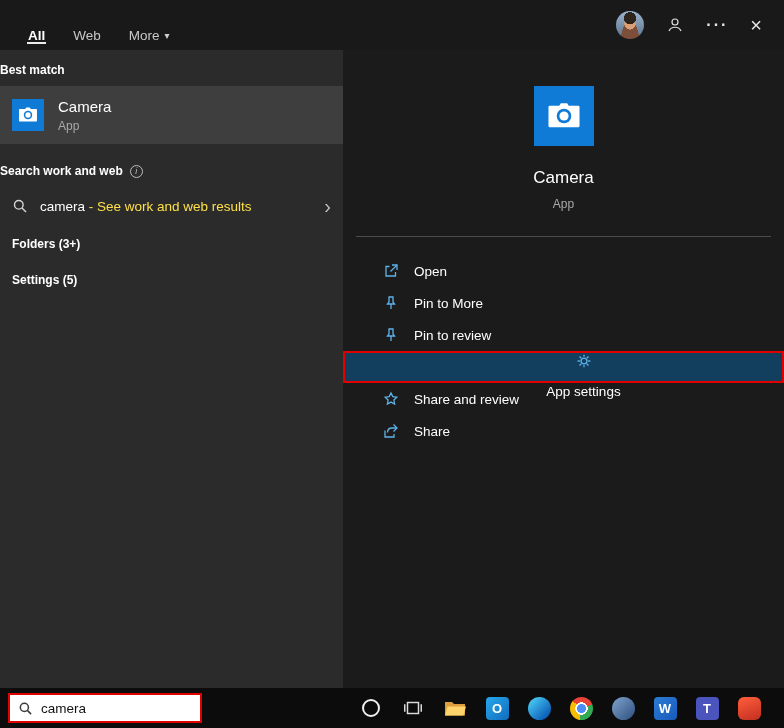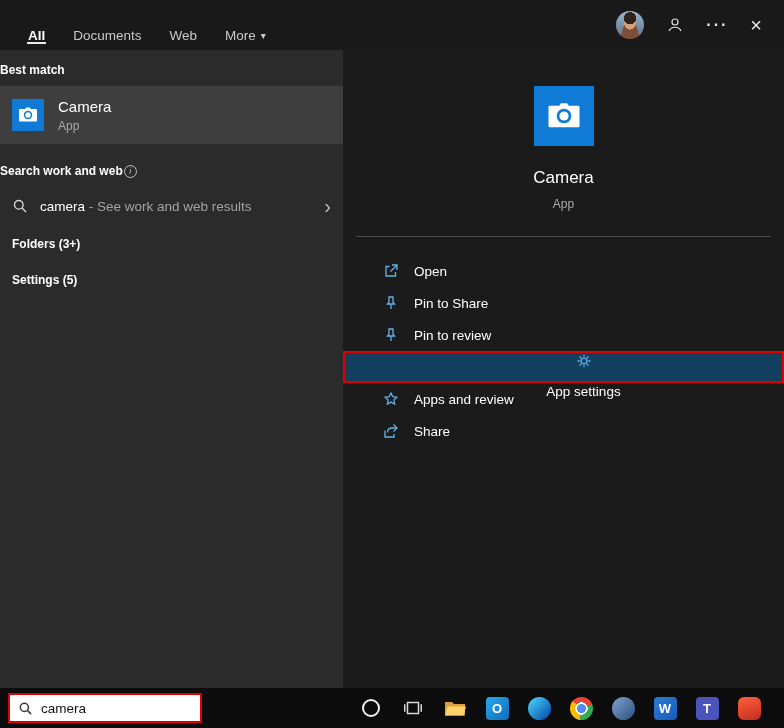--- a/index.html
+++ b/index.html
@@ -27,21 +27,21 @@
             cursor:pointer; }
   .icon-btn { color:#e6e6e6; cursor:pointer; display:flex; align-items:center; justify-content:center; }
   .icon-btn.ellipsis { font-size:16px; font-weight:bold; letter-spacing:2px; }
   .icon-btn.close { font-size:20px; }
 
   
   .content { position:absolute; top:50px; bottom:40px; left:0; right:0; display:flex; }
 
   .left-panel { width:343px; background:#2b2b2b; }
   .section-label { padding:13px 12px 9px 0; font-size:12px; font-weight:bold; color:#ffffff; }
-  .section-label.row-flex { display:flex; align-items:center; gap:1px; padding-top:20px; }
+  .section-label.row-flex { display:flex; align-items:center; gap:7px; padding-top:20px; }
   .section-label.spaced { padding:12px 12px 10px 12px; cursor:pointer; }
   .info-circle { width:13px; height:13px; border:1px solid #bdbdbd; border-radius:50%;
                  color:#bdbdbd; font-size:9px; font-weight:normal; font-style:italic;
                  display:inline-flex; align-items:center; justify-content:center; cursor:pointer; }
 
   .best-match-row { height:58px; background:#3e3e3e; display:flex; align-items:center;
                     gap:14px; padding:0 12px; cursor:pointer; }
   .app-tile { background:#0f7bd7; display:flex; align-items:center; justify-content:center; }
   .app-tile.small { width:32px; height:32px; }
   .app-tile.small svg { width:22px; height:22px; }
@@ -51,21 +51,21 @@
   .bm-title { font-size:15px; color:#ffffff; }
   .bm-sub { font-size:12px; color:#a8a8a8; }
 
   .web-search-row { height:38px; display:flex; align-items:center; gap:12px;
                     padding:0 12px; cursor:pointer; }
   .glyph { display:flex; align-items:center; }
   .glyph.light { color:#d6d6d6; }
   .glyph.dark { color:#3c3c3c; }
   .ws-text { font-size:13.5px; }
   .ws-query { color:#ffffff; }
-  .ws-suffix { color:#a3a3a3; }
+  .ws-suffix { color:#fde047; }
   .chevron { margin-left:auto; color:#bdbdbd; font-size:20px; line-height:1; cursor:pointer; }
 
   
   .preview-panel { flex:1; background:#1b1b1b; display:flex; flex-direction:column;
                    align-items:center; padding-top:36px; }
   .pv-title { margin-top:22px; font-size:17px; color:#ffffff; }
   .pv-sub { margin-top:9px; font-size:12px; color:#a8a8a8; }
   .pv-divider { width:calc(100% - 26px); height:1px; background:#4c4c4c; margin-top:25px; }
   .actions { width:100%; margin-top:18px; }
   .action { display:flex; align-items:center; gap:15px; height:32px; padding-left:40px;
@@ -101,23 +101,20 @@
 <body>
 
 <div class="screen">
 
   <header class="topbar">
     <nav class="tabs">
       <div class="tab active">
         <span>All</span>
       </div>
       <div class="tab">
-        <span>Documents</span>
-      </div>
-      <div class="tab">
         <span>Web</span>
       </div>
       <div class="tab">
         <span>More</span>
         <span class="caret">▾</span>
       </div>
     </nav>
     <div class="topbar-right">
       <div class="avatar"></div>
       <div class="icon-btn">
@@ -194,21 +191,21 @@
           <span class="act-label">Open</span>
         </div>
 
         <div class="action">
           <span class="act-icon">
             <svg width="16" height="16" viewBox="0 0 16 16" fill="none" stroke="currentColor" stroke-width="1.3">
               <path d="M6 2h4v5l1.5 2h-7L6 7z"></path>
                 <line x1="8" y1="9" x2="8" y2="14"></line>
             </svg>
           </span>
-          <span class="act-label">Pin to Share</span>
+          <span class="act-label">Pin to More</span>
         </div>
 
         <div class="action">
           <span class="act-icon">
             <svg width="16" height="16" viewBox="0 0 16 16" fill="none" stroke="currentColor" stroke-width="1.3">
               <path d="M6 2h4v5l1.5 2h-7L6 7z"></path>
                 <line x1="8" y1="9" x2="8" y2="14"></line>
             </svg>
           </span>
           <span class="act-label">Pin to review</span>
@@ -223,21 +220,21 @@
           </span>
           <span class="act-label">App settings</span>
         </div>
 
         <div class="action">
           <span class="act-icon">
             <svg width="16" height="16" viewBox="0 0 16 16" fill="none" stroke="currentColor" stroke-width="1.3">
               <path d="M8 2l1.8 3.6 4 .6-2.9 2.8.7 4L8 11.1 4.4 13l.7-4L2.2 6.2l4-.6z"></path>
             </svg>
           </span>
-          <span class="act-label">Apps and review</span>
+          <span class="act-label">Share and review</span>
         </div>
 
         <div class="action">
           <span class="act-icon">
             <svg width="16" height="16" viewBox="0 0 16 16" fill="none" stroke="currentColor" stroke-width="1.3">
               <path d="M10.5 1.5L14 5l-3.5 3.5"></path>
                 <path d="M14 5H9C6.2 5 4.5 6.8 4.5 9.5"></path>
                 <path d="M2 7.5V14h9v-3"></path>
             </svg>
           </span>

